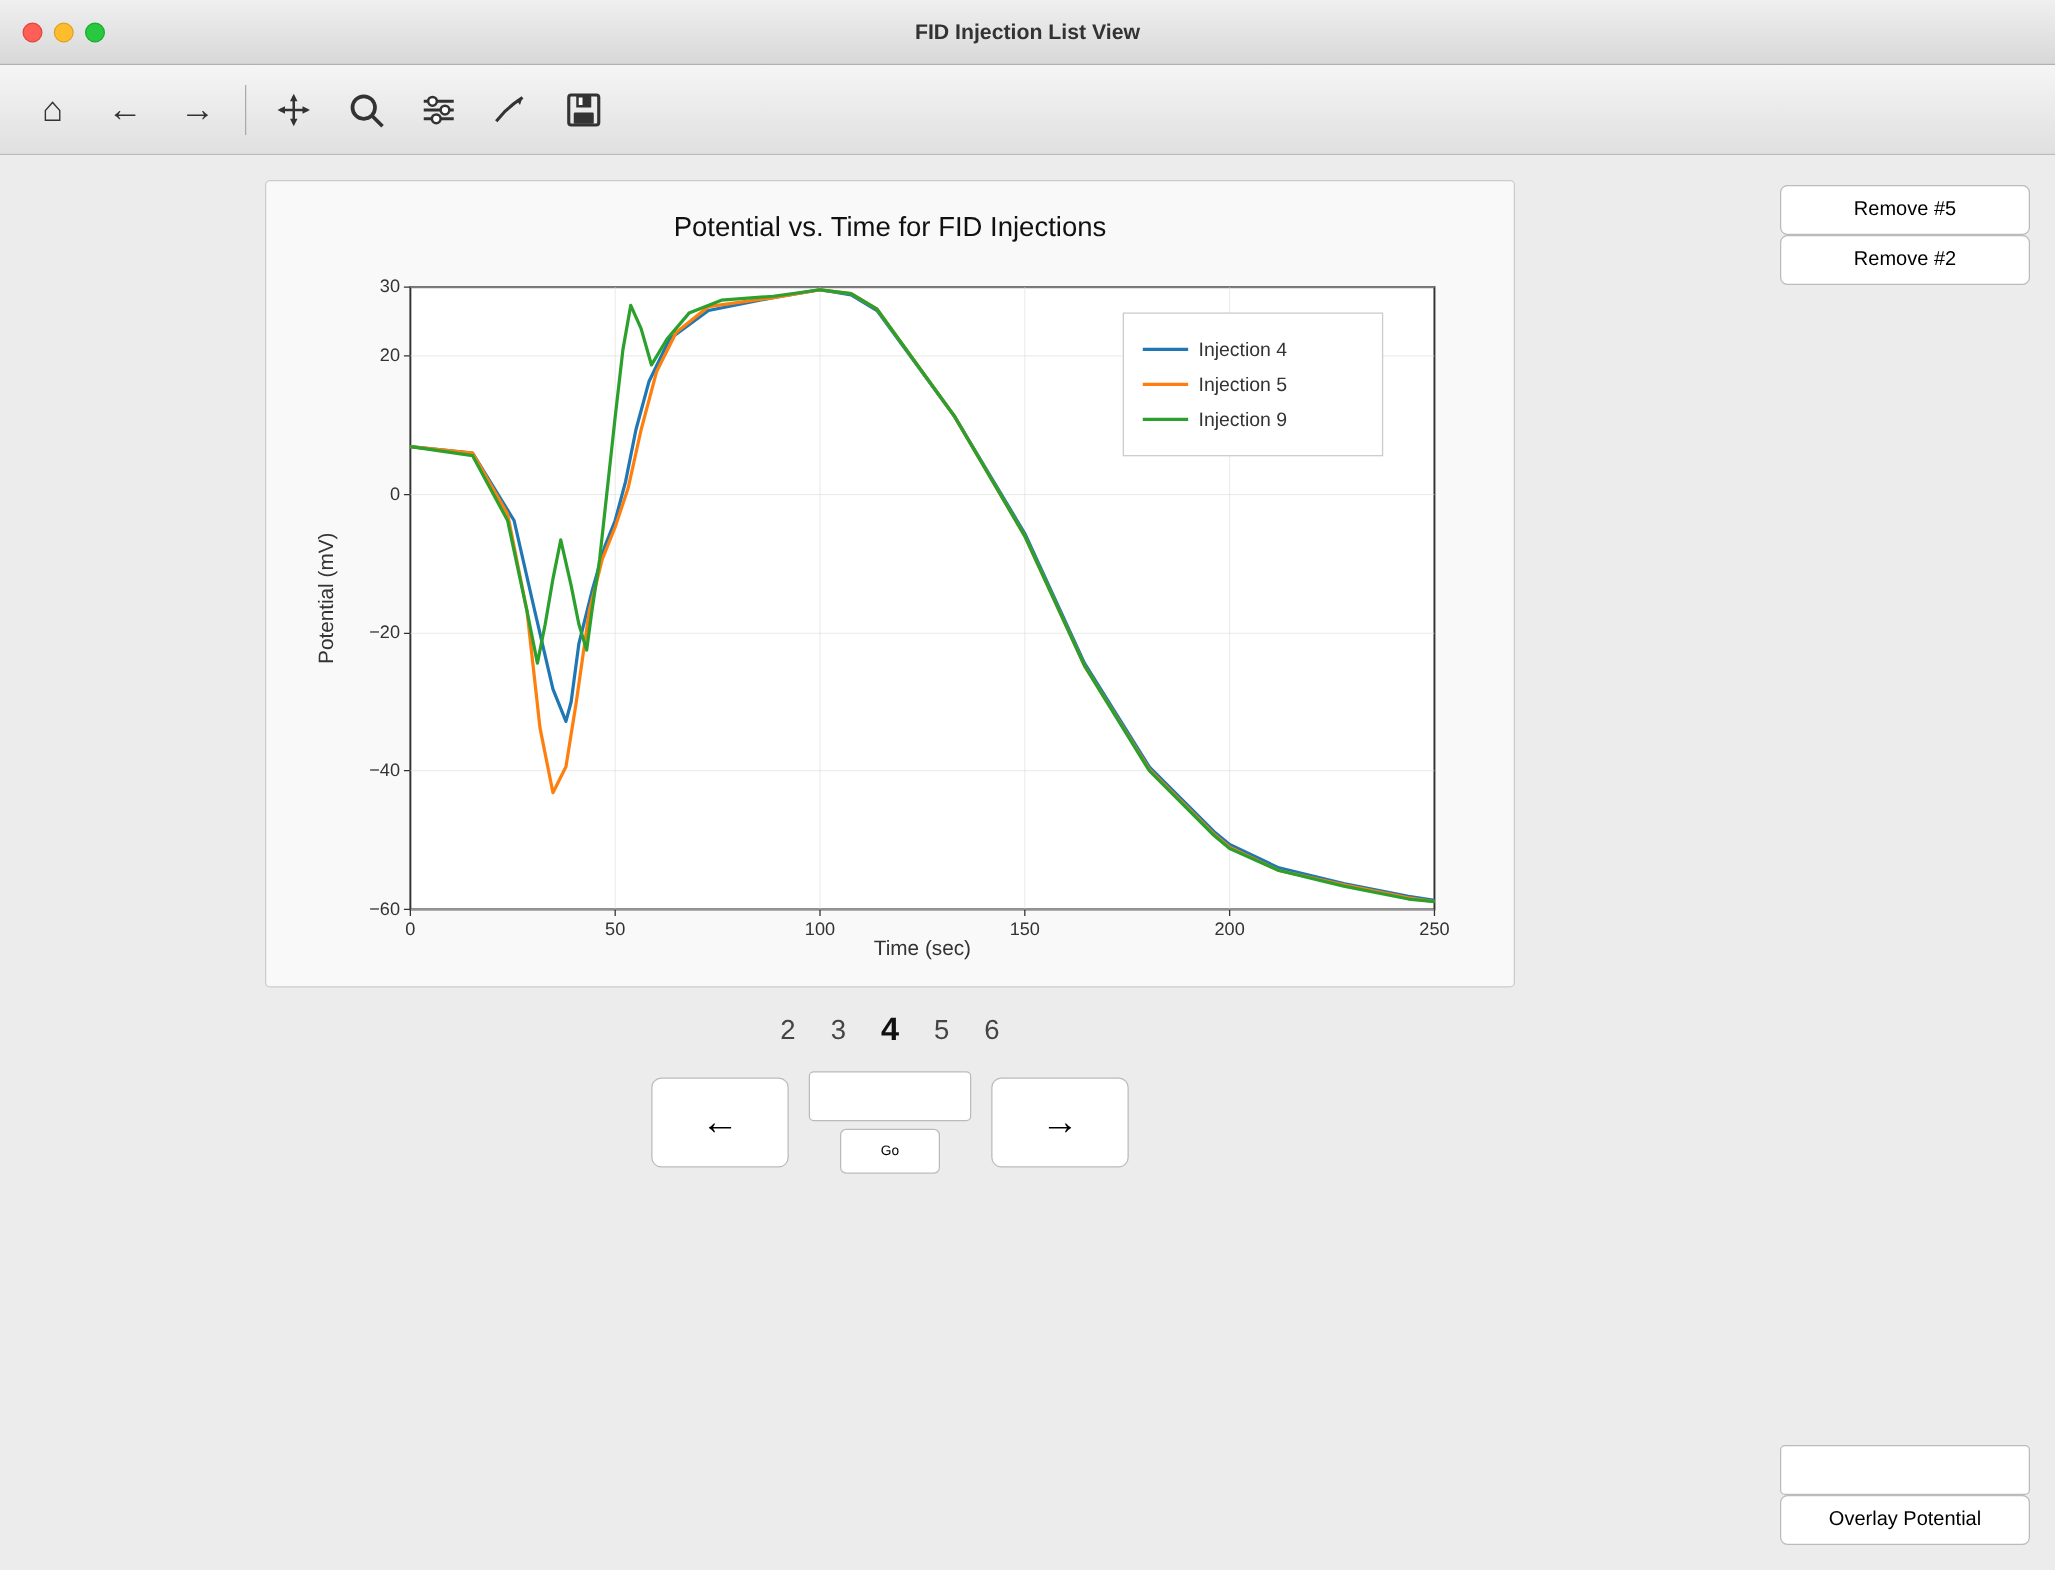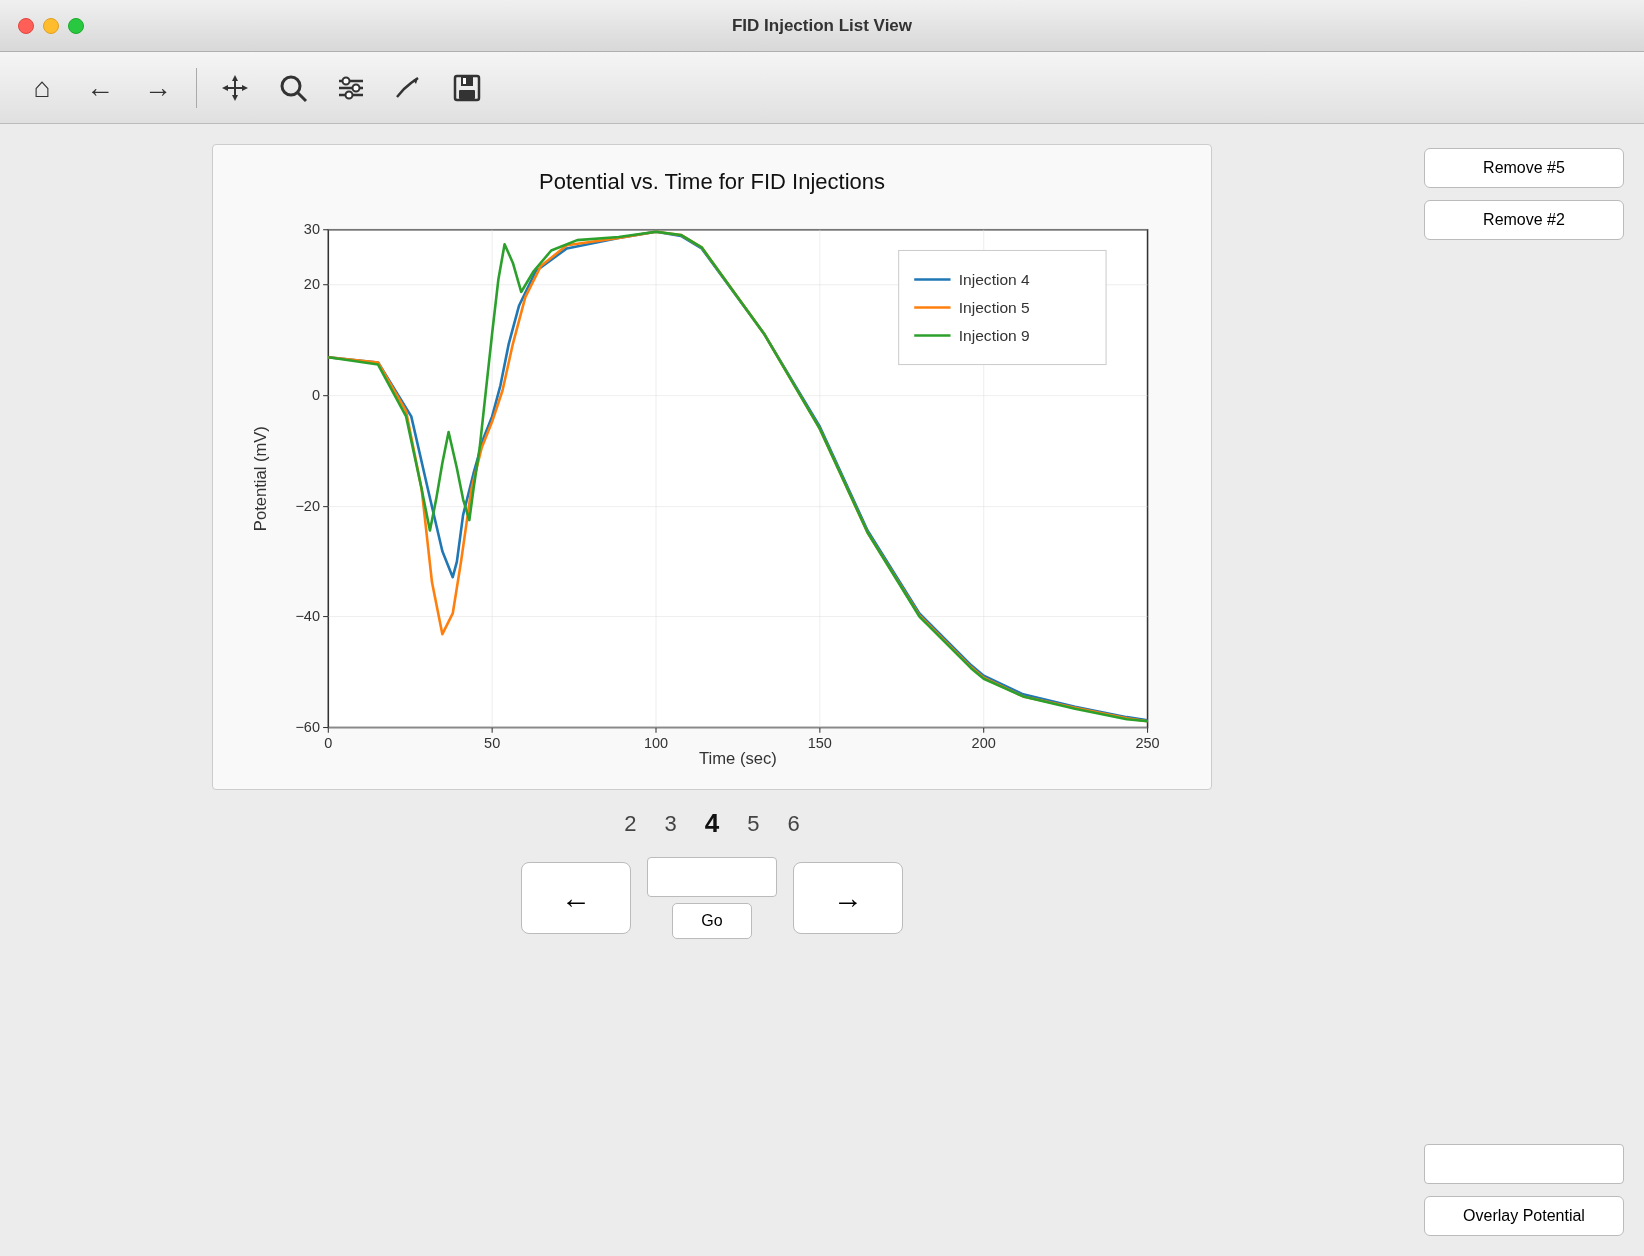--- a/index.html
+++ b/index.html
@@ -163,30 +163,29 @@
       font-size: 16px;
       padding: 0 8px;
       background: white;
     }
     .go-btn {
       width: 80px;
       height: 36px;
       background: white;
       border: 1px solid #bbb;
       border-radius: 5px;
-      font-size: 16px;
+      font-size: 11px;
       cursor: pointer;
     }
 
     
     .right-panel {
       width: 200px;
       display: flex;
       flex-direction: column;
-      gap: 12px;
       padding-top: 4px;
     }
     .side-btn {
       background: white;
       border: 1px solid #bbb;
       border-radius: 6px;
       padding: 10px 16px;
       font-size: 16px;
       cursor: pointer;
       text-align: center;

